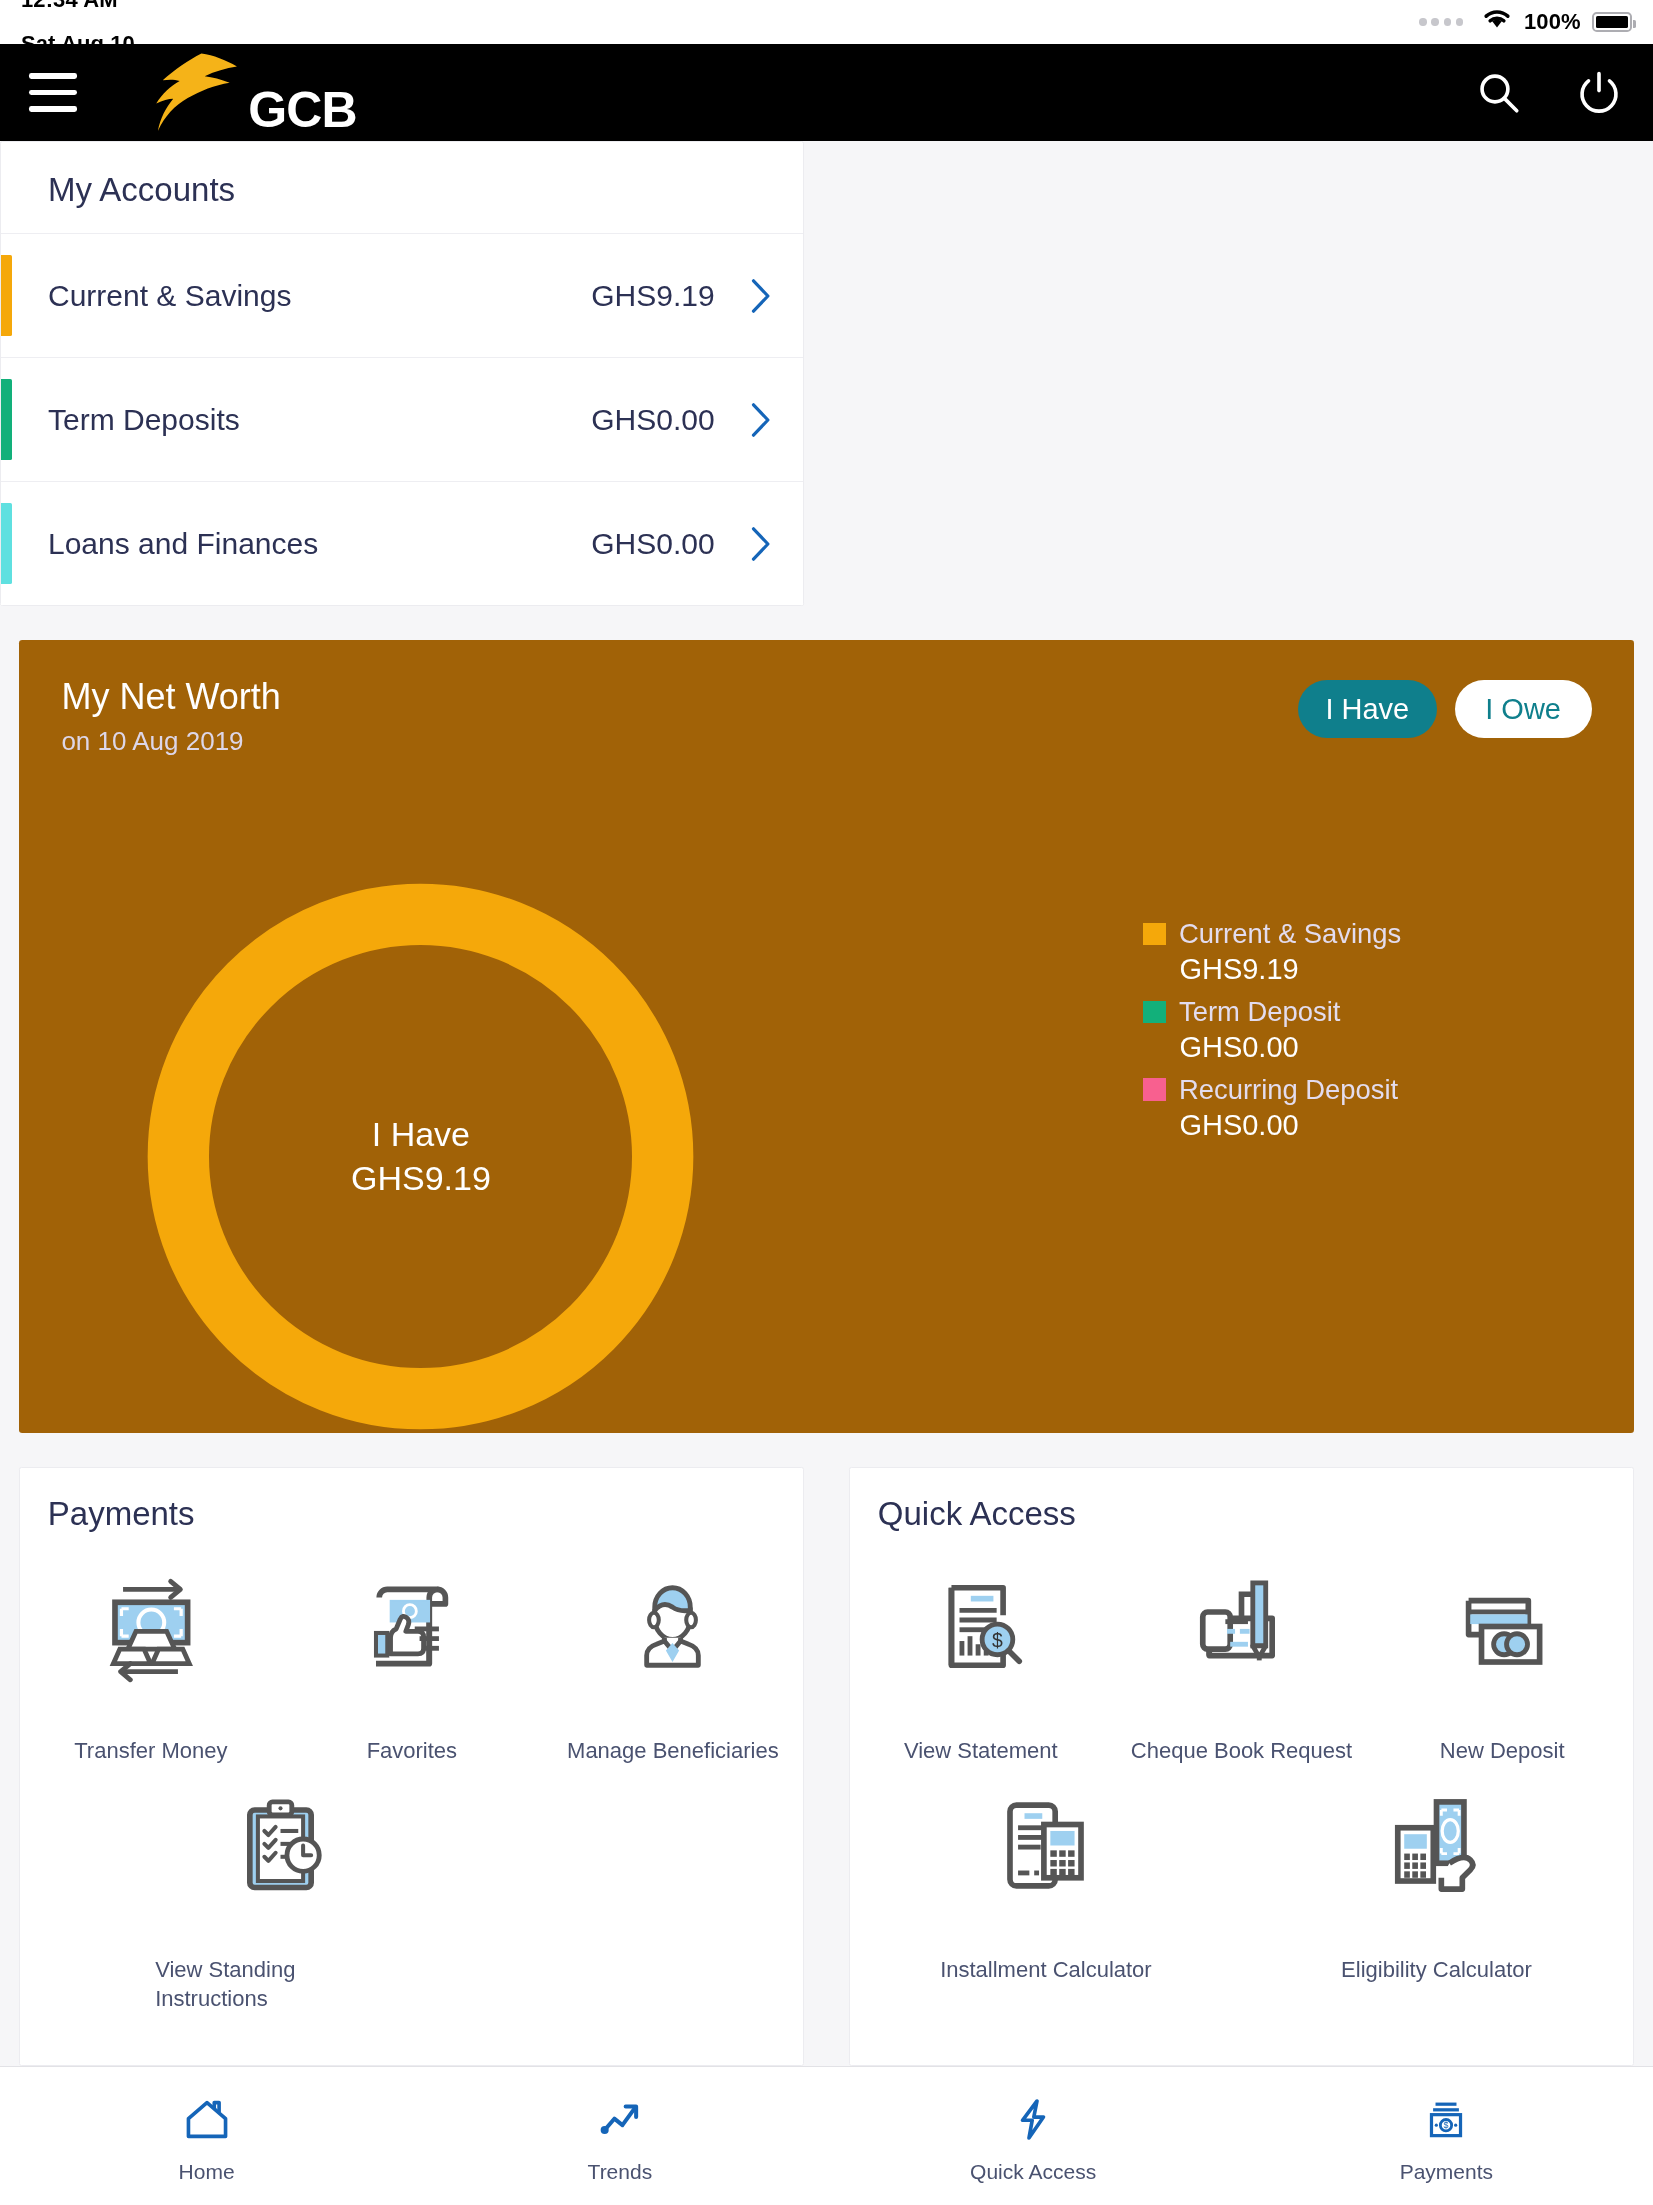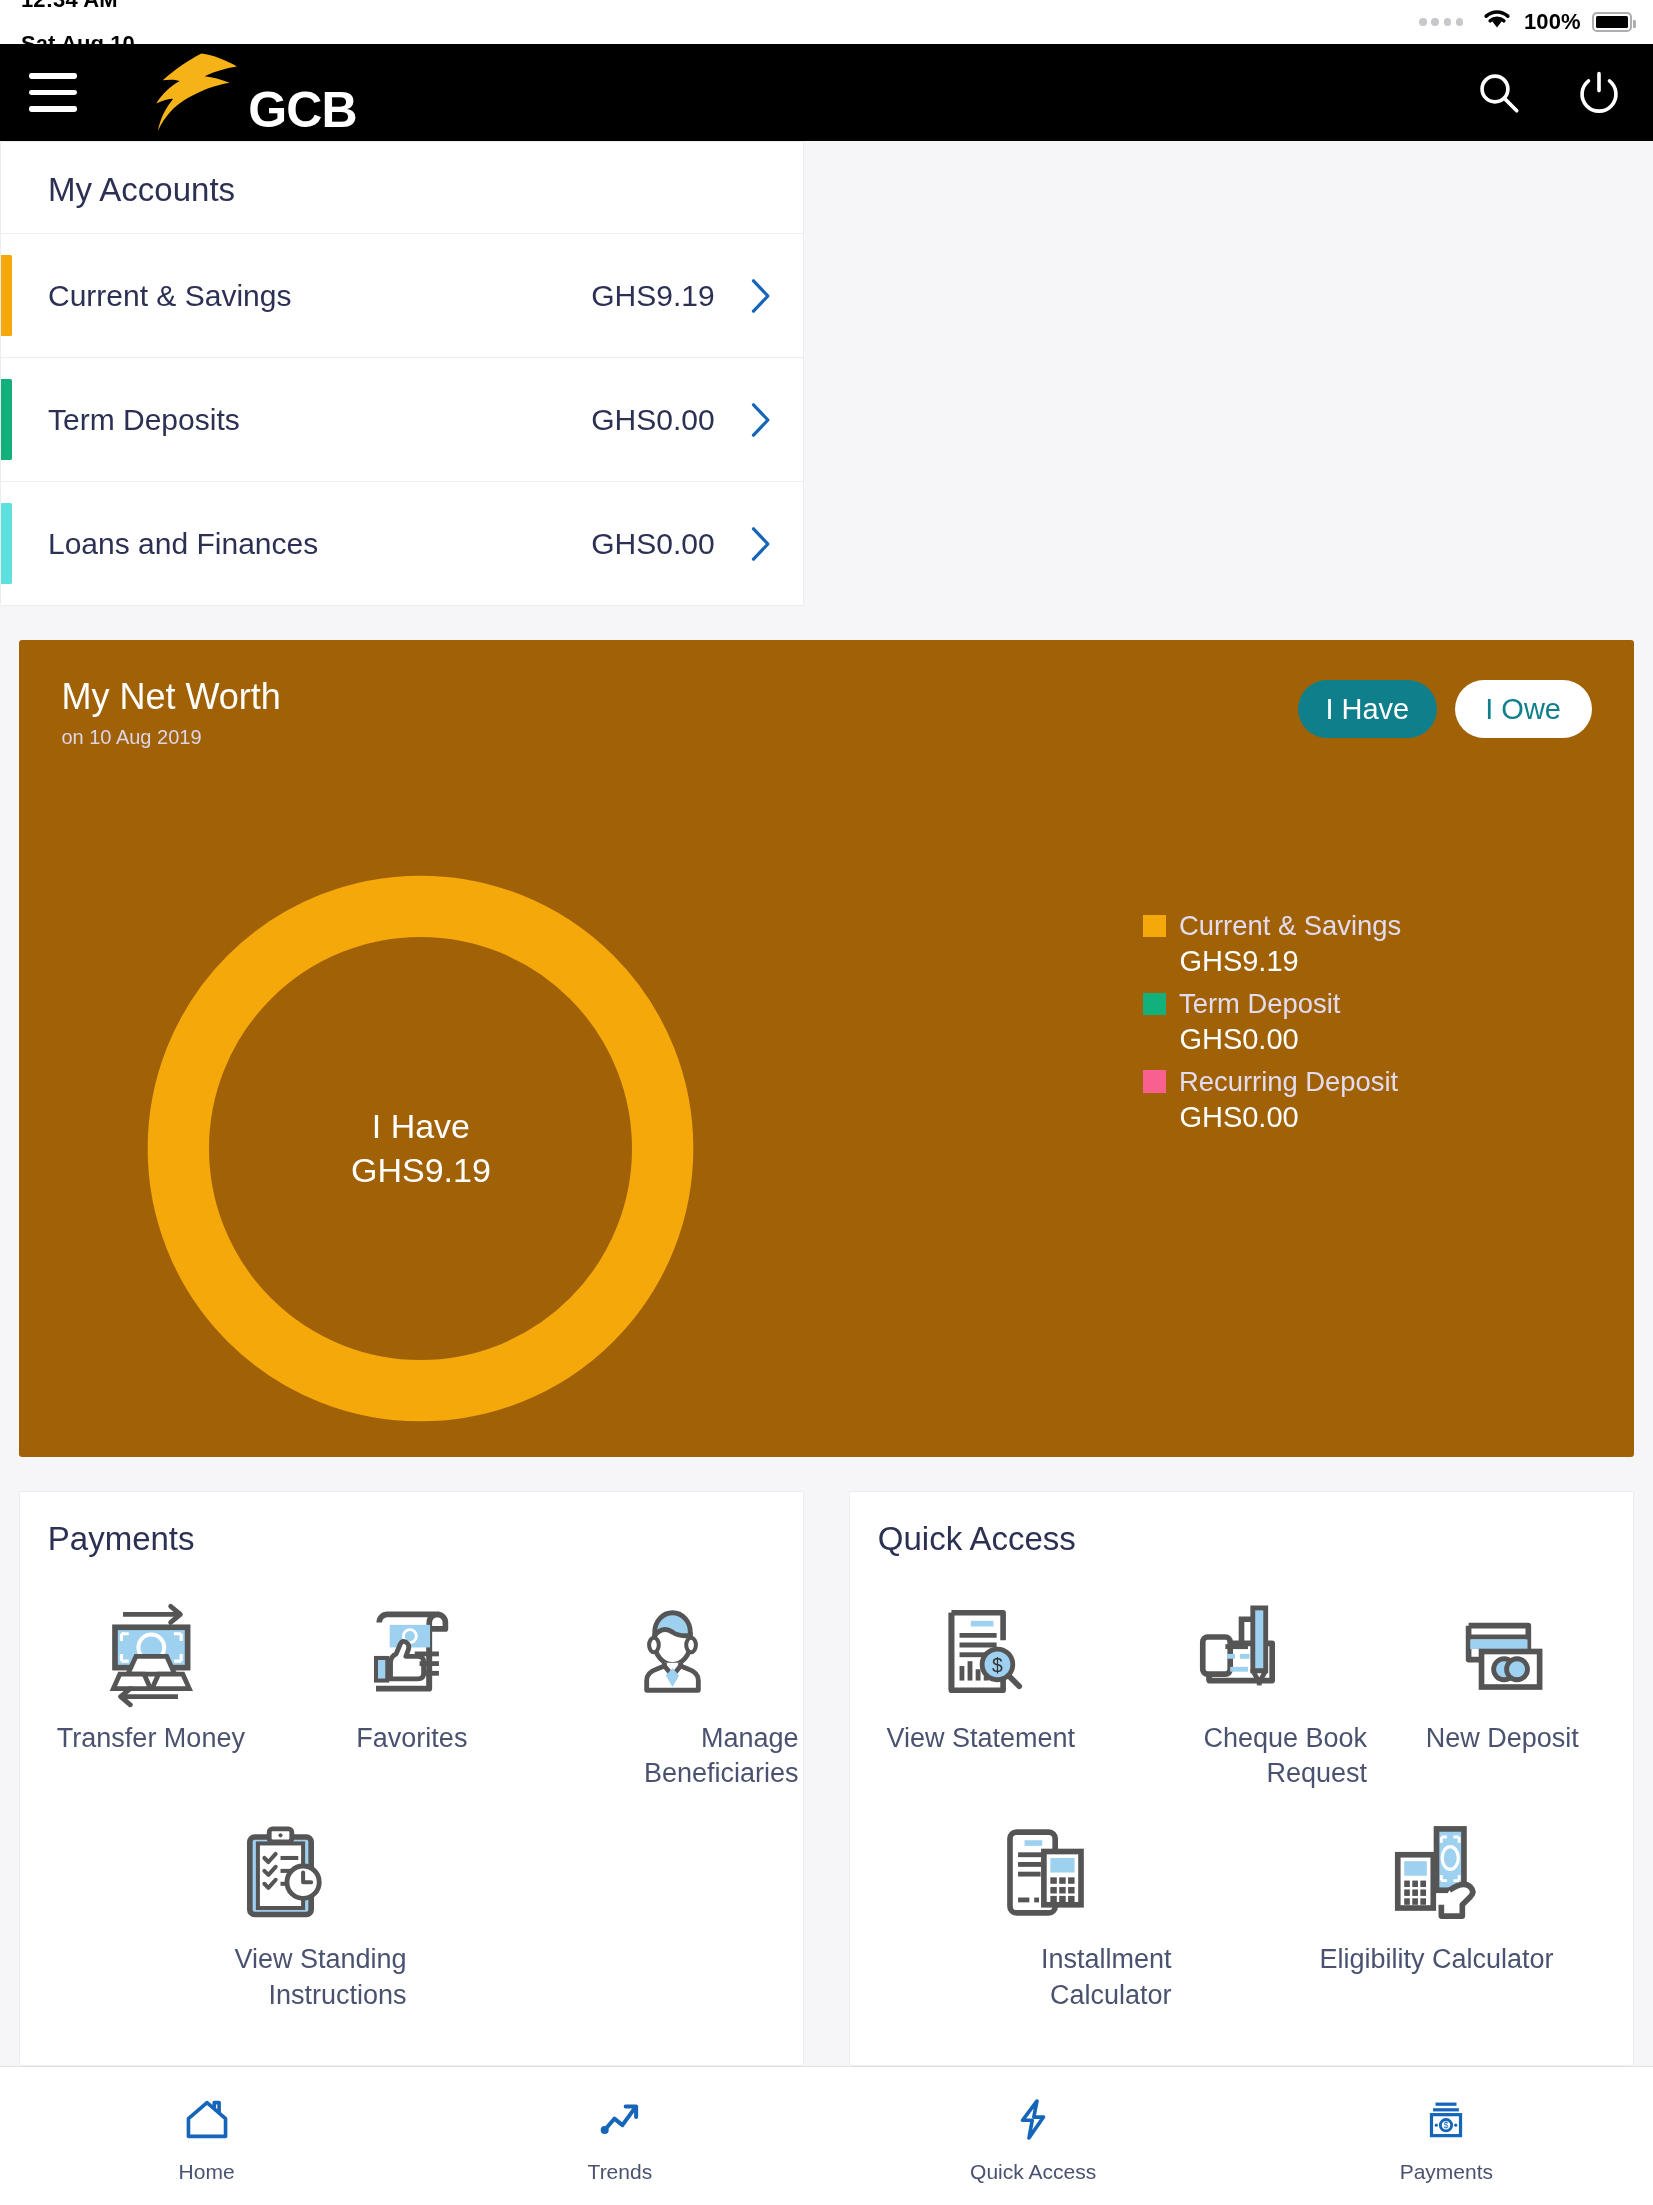--- a/index.html
+++ b/index.html
@@ -58,21 +58,21 @@
   .acct-name { font-size:30px; color:#2c3154; }
   .acct-amt { margin-left:auto; font-size:30px; color:#2c3154; }
   .chev { margin-left:32px; display:flex; align-items:center; }
 
   
   .networth {
     margin: 34px 19.4px 0 19.4px; background:#a16207; border-radius:3.2px;
     position:relative; height:980px; padding: 36px 42px;
   }
   .nw-title { color:#fff; font-size:36px; font-weight:400; }
-  .nw-sub { color:#ddd6e8; font-size:20px; margin-top:8px; }
+  .nw-sub { color:#ddd6e8; font-size:26px; margin-top:8px; }
   .nw-toggle { position:absolute; right:42px; top:40px; display:flex; gap:18px; }
   .tgl { height:58px; min-width:137px; padding:0 27.4px; border-radius:32px; display:flex; align-items:center; justify-content:center;
          font-size:29px; cursor:pointer; }
   .tgl.on  { background:#0f7f8c; color:#fff; }
   .tgl.off { background:#fff; color:#0f7f8c; }
 
   .nw-body { position:relative; height:100%; }
   .donut-wrap { position:absolute; left:81px; top:121px; width:557px; height:557px; }
   .donut-center { position:absolute; inset:0; display:flex; flex-direction:column; align-items:center; justify-content:center;
                   color:#fff; font-size:34px; line-height:1.28; }
@@ -87,21 +87,21 @@
   .cards-row { display:flex; gap:45px; margin: 34px 19.4px 0 19.4px; }
   .panel { background:#fff; border:0.8px solid #ececf0; border-radius:2.4px; padding: 27.4px 0 37px 0; }
   .panel.payments { width:785px; }
   .panel.quick { flex:1; }
   .panel-title { font-size:33px; color:#2c3154; padding-left:27.4px; margin-bottom:27.4px; }
   .tile-grid { display:flex; flex-wrap:wrap; }
   .payments .tile { width:33.333%; }
   .quick .tile { width:33.333%; }
   .tile { display:flex; flex-direction:column; align-items:center; padding: 9.7px 4.8px 14.5px 4.8px; cursor:pointer; }
   .tile-ico { height:113px; display:flex; align-items:flex-end; justify-content:center; margin-bottom:13px; }
-  .tile-label { font-size:27px; color:#4a5270; text-align:right; line-height:1.32; }
+  .tile-label { font-size:22px; color:#4a5270; text-align:left; line-height:1.32;margin-top:40px; }
 
   
   .tabbar { flex:0 0 139px; background:#fff; border-top:1.6px solid #e2e2e6; display:flex; }
   .tab { flex:1; display:flex; flex-direction:column; align-items:center; justify-content:center; gap:14.5px; cursor:pointer; padding-top:8px;}
   .tab-label { font-size:21px; color:#4a5270; }
 </style>
 </head>
 <body>
 
 <div class="screen">

